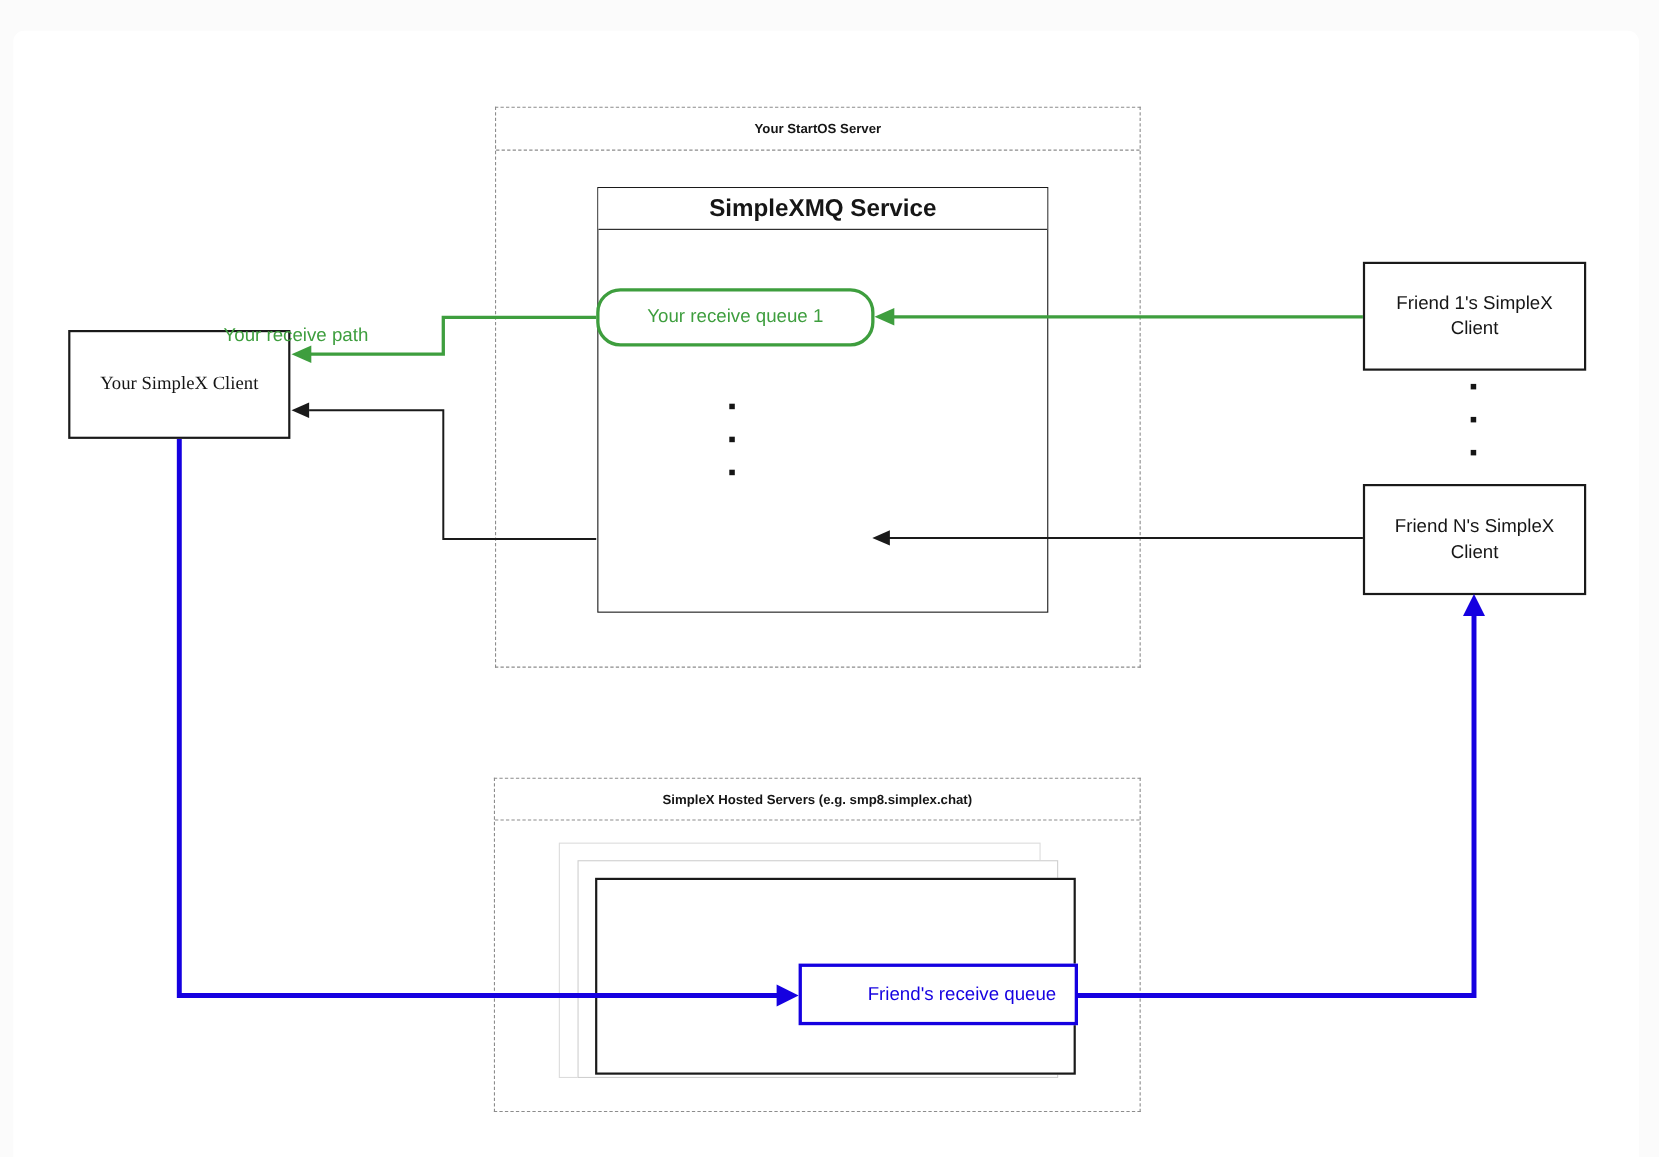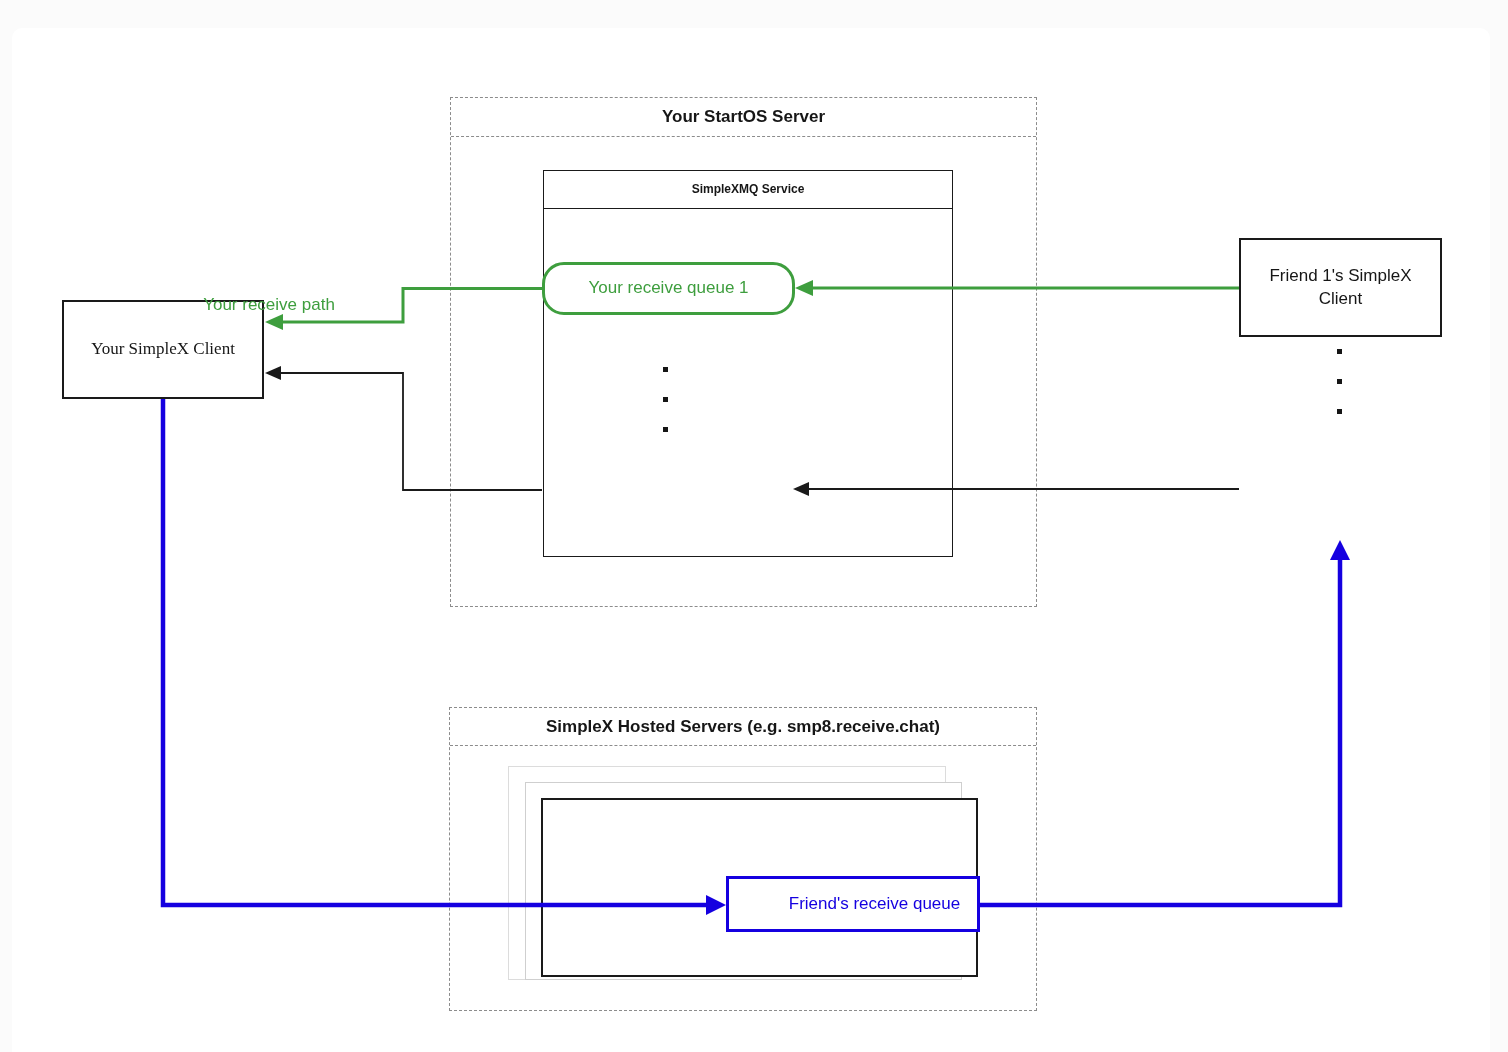--- a/index.html
+++ b/index.html
@@ -29,21 +29,21 @@
     background: transparent;
   }
   .group-header {
     position: absolute;
     left: 0; right: 0; top: 0;
     display: flex;
     align-items: center;
     justify-content: center;
     border-bottom: 1.6px dashed var(--dash, #8c8c8c);
     font-weight: bold;
-    font-size: 17px;
+    font-size: 12px;
   }
 
   
   .node {
     border: 2px solid var(--ink, #1a1a1a);
     background: #ffffff;
     display: flex;
     align-items: center;
     justify-content: center;
     text-align: center;
@@ -53,21 +53,21 @@
   .service-box { border-width: 1.8px; }
   .service-header {
     position: absolute;
     left: 0; right: 0; top: 0;
     height: 37px;
     display: flex;
     align-items: center;
     justify-content: center;
     border-bottom: 1.8px solid var(--ink, #1a1a1a);
     font-weight: bold;
-    font-size: 12px;
+    font-size: 22px;
     background: #ffffff;
   }
   .queue-green {
     border: 3px solid var(--green, #3e9e3e);
     color: var(--green, #3e9e3e);
   }
   .queue-blue {
     border: 3px solid var(--blue, #1500e0);
     color: var(--blue, #1500e0);
     padding-left: 43px;
@@ -134,23 +134,24 @@
   <div class="abs free-label green-text" style="left:178px; top:234px; width:158px; height:24px;">Your receive path</div>
 
   <div class="abs node" style="left:1227px; top:210px; width:203px; height:99px; padding:0 16px;">Friend 1's SimpleX Client</div>
 
   <div class="abs vdots" style="left:1325px; top:321px;">
     <div class="dot"></div>
     <div class="dot"></div>
     <div class="dot"></div>
   </div>
 
+  <div class="abs node" style="left:1227px; top:412px; width:203px; height:101px; padding:0 20px;">Friend N's SimpleX Client</div>
 
   <div class="abs group" style="left:437px; top:679px; width:588px; height:304px;">
-    <div class="group-header" style="height:37px;">SimpleX Hosted Servers (e.g. smp8.receive.chat)</div>
+    <div class="group-header" style="height:37px;">SimpleX Hosted Servers (e.g. smp8.simplex.chat)</div>
   </div>
 
   <div class="abs stack-sheet stack-1" style="left:496px; top:738px; width:438px; height:214px;"></div>
   <div class="abs stack-sheet stack-2" style="left:513px; top:754px; width:437px; height:198px;"></div>
   <div class="abs node" style="left:529px; top:770px; width:437px; height:179px;"></div>
 
   <div class="abs node queue-blue" style="left:714px; top:848px; width:254px; height:56px;">Friend's receive queue</div>
 
   <svg class="connectors" viewBox="0 0 1508 1052" xmlns="http://www.w3.org/2000/svg">
 

